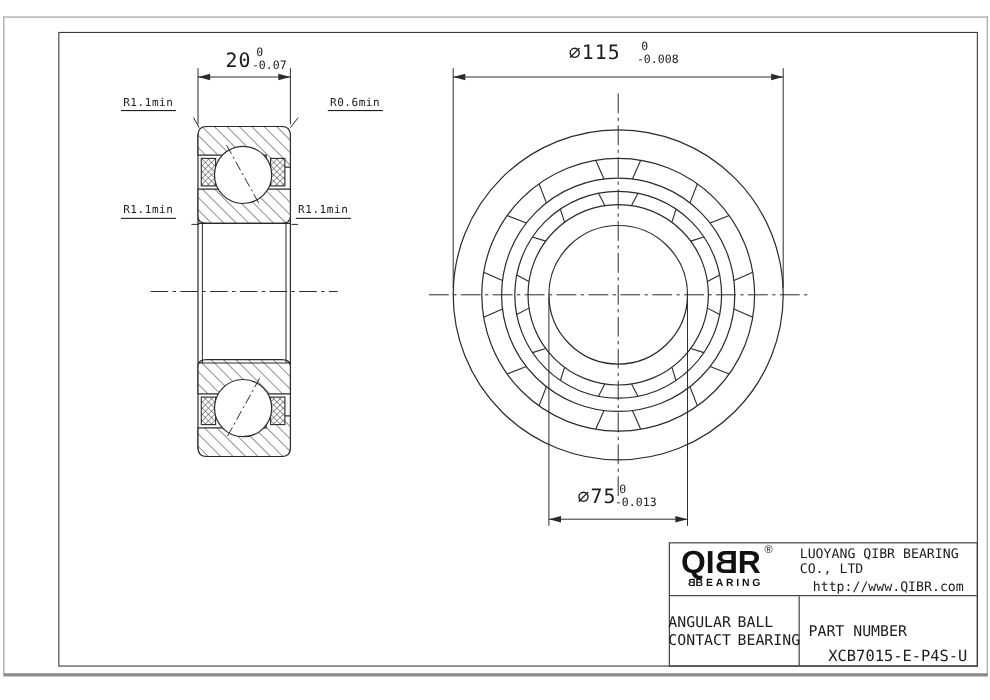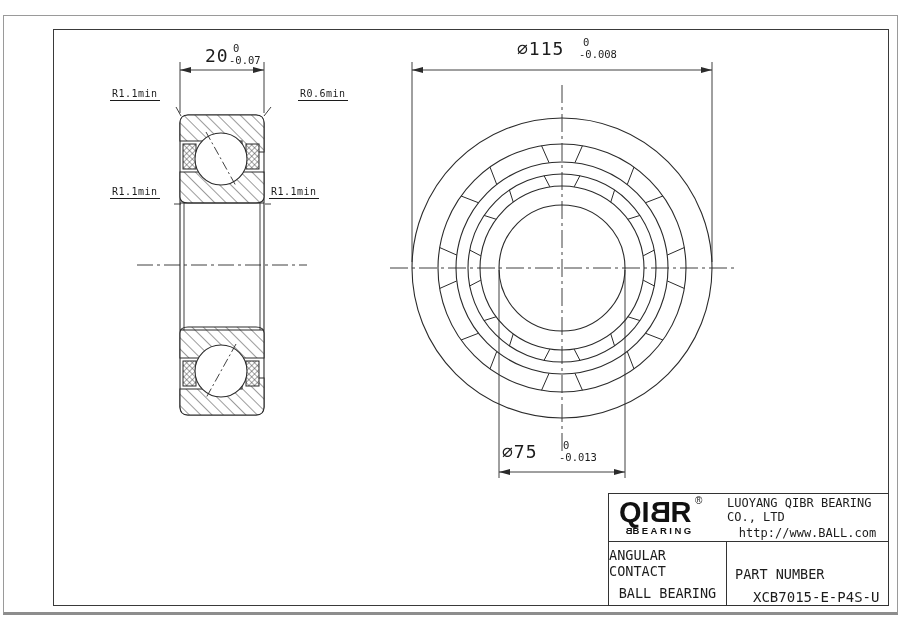--- a/index.html
+++ b/index.html
@@ -17,21 +17,21 @@
   .rlabel{font-size:10px;letter-spacing:0.5px;border-bottom:1px solid #1c1c1c;padding:0 2px 1px 2px;}
   
   .title-block{position:absolute;left:608px;top:493px;width:281px;height:113px;
         border:1.5px solid #333;box-sizing:border-box;display:flex;flex-direction:column;}
   .tb-row1{height:47px;display:flex;border-bottom:1.5px solid #333;}
   .tb-row2{flex:1;display:flex;}
   .tb-logo-cell{width:118px;position:relative;}
   .tb-company-cell{flex:1;display:flex;flex-direction:column;justify-content:center;
         align-items:center;gap:2px;font-size:12px;line-height:14px;}
   .tb-prod-cell{width:118px;border-right:1.5px solid #333;box-sizing:border-box;
-        display:flex;flex-direction:column;justify-content:center;align-items:center;
+        display:flex;flex-direction:row;justify-content:center;align-items:center;
         gap:6px;font-size:13.5px;}
   .tb-part-cell{flex:1;display:flex;flex-direction:column;justify-content:flex-end;
         padding-left:8px;gap:7px;font-size:13.5px;}
   .tb-part-cell .pn{padding-left:18px;font-size:14px;}
   .logo-main{position:absolute;left:10px;top:2px;font-family:"Liberation Sans",sans-serif;
         font-weight:bold;font-size:29px;letter-spacing:0px;color:#111;}
   .logo-main .flip{display:inline-block;transform:scaleX(-1);}
   .logo-reg{position:absolute;left:86px;top:1px;font-size:10px;font-family:"Liberation Sans",sans-serif;color:#111;}
   .logo-sub{position:absolute;left:14px;top:31px;font-family:"Liberation Sans",sans-serif;
         font-weight:bold;font-size:9.5px;letter-spacing:2.5px;color:#111;}
@@ -164,36 +164,36 @@
     <div class="t0">0</div>
     <div>-0.07</div>
   </div>
 
   <div class="txt dim-main" style="left:517px;top:38px;">⌀115</div>
   <div class="txt tol" style="left:579px;top:36px;">
     <div class="t0">0</div>
     <div>-0.008</div>
   </div>
 
-  <div class="txt dim-main" style="left:502px;top:441px;">⌀75</div>
+  <div class="txt dim-main" style="left:525px;top:441px;">⌀75</div>
   <div class="txt tol" style="left:559px;top:439px;">
     <div class="t0">0</div>
     <div>-0.013</div>
   </div>
 
   <div class="title-block">
     <div class="tb-row1">
       <div class="tb-logo-cell">
         <div class="logo-main"><span>QI</span><span class="flip">B</span><span>R</span></div>
         <div class="logo-reg">®</div>
         <div class="logo-sub"><span class="flip">B</span><span>BEARING</span></div>
       </div>
       <div class="tb-company-cell">
         <div>LUOYANG QIBR BEARING CO., LTD</div>
-        <div>http://www.BALL.com</div>
+        <div>http://www.QIBR.com</div>
       </div>
     </div>
     <div class="tb-row2">
       <div class="tb-prod-cell">
         <div>ANGULAR CONTACT</div>
         <div>BALL BEARING</div>
       </div>
       <div class="tb-part-cell">
         <div>PART NUMBER</div>
         <div class="pn">XCB7015-E-P4S-U</div>

